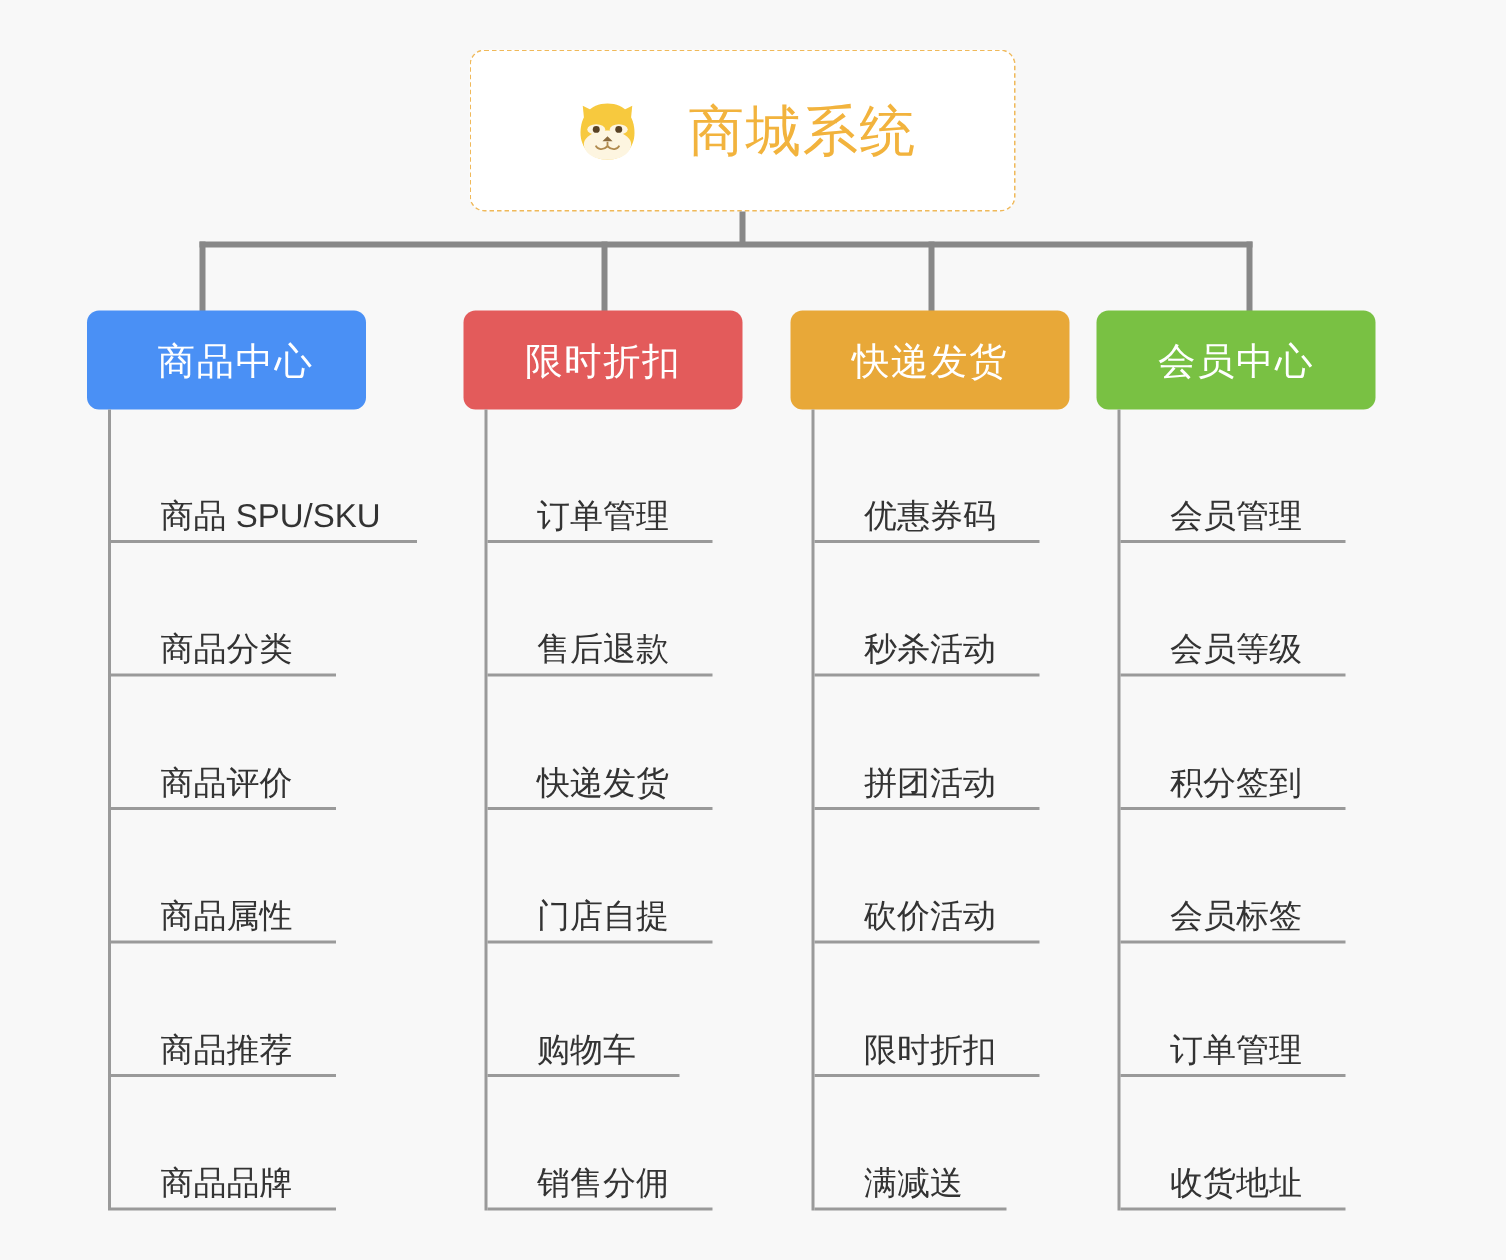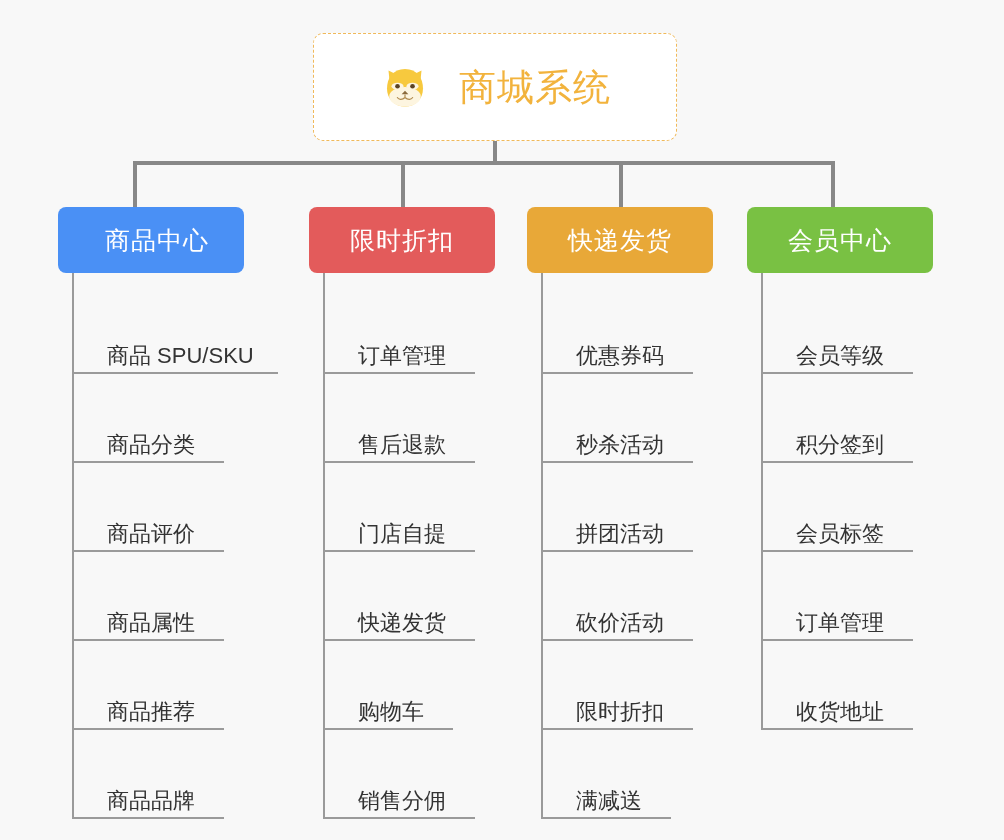--- a/index.html
+++ b/index.html
@@ -79,21 +79,21 @@
   .drop-3 { left: 831px; }
 
   
   .category {
     position: absolute;
     top: 207px;
   }
   .cat-0 { left: 58px;  width: 230px; }
   .cat-1 { left: 309px; width: 215px; }
   .cat-2 { left: 527px; width: 215px; }
-  .cat-3 { left: 747px; width: 215px; }
+  .cat-3 { left: 731px; width: 215px; }
 
   .cat-header {
     height: 66px;
     border-radius: 8px;
     display: flex;
     align-items: center;
     justify-content: center;
     color: #ffffff;
     font-size: 25px;
     letter-spacing: 1px;
@@ -101,21 +101,21 @@
   }
   .cat-0 .cat-header { width: 186px; }
   .cat-1 .cat-header { width: 186px; }
   .cat-2 .cat-header { width: 186px; }
   .cat-3 .cat-header { width: 186px; }
 
   
   .leaf-list {
     position: relative;
     margin-left: 14px;
-    padding-top: 12px;
+    padding-top: 0;
     border-left: 2px solid #9a9a9a;
   }
   .leaf-item {
     position: relative;
     height: 89px;
     box-sizing: border-box;
     display: flex;
     align-items: flex-end;
   }
   .leaf-label {
@@ -213,25 +213,25 @@
     <div class="leaf-list" style="border-left-color: rgb(154, 154, 154);">
       <div class="leaf-item">
         <span class="leaf-label">订单管理</span>
         <span class="leaf-rule" style="width: 150px; background: rgb(154, 154, 154);"></span>
       </div>
       <div class="leaf-item">
         <span class="leaf-label">售后退款</span>
         <span class="leaf-rule" style="width: 150px; background: rgb(154, 154, 154);"></span>
       </div>
       <div class="leaf-item">
+        <span class="leaf-label">快递发货</span>
+        <span class="leaf-rule" style="width: 150px; background: rgb(154, 154, 154);"></span>
+      </div>
+      <div class="leaf-item">
         <span class="leaf-label">门店自提</span>
-        <span class="leaf-rule" style="width: 150px; background: rgb(154, 154, 154);"></span>
-      </div>
-      <div class="leaf-item">
-        <span class="leaf-label">快递发货</span>
         <span class="leaf-rule" style="width: 150px; background: rgb(154, 154, 154);"></span>
       </div>
       <div class="leaf-item">
         <span class="leaf-label">购物车</span>
         <span class="leaf-rule" style="width: 128px; background: rgb(154, 154, 154);"></span>
       </div>
       <div class="leaf-item">
         <span class="leaf-label">销售分佣</span>
         <span class="leaf-rule" style="width: 150px; background: rgb(154, 154, 154);"></span>
       </div>
@@ -269,20 +269,24 @@
       </div>
     </div>
   </div>
 
   <div class="category cat-3">
     <div class="cat-header" style="background: rgb(121, 193, 67);">
       <span>会员中心</span>
     </div>
     <div class="leaf-list" style="border-left-color: rgb(154, 154, 154);">
       <div class="leaf-item">
+        <span class="leaf-label">会员管理</span>
+        <span class="leaf-rule" style="width: 150px; background: rgb(154, 154, 154);"></span>
+      </div>
+      <div class="leaf-item">
         <span class="leaf-label">会员等级</span>
         <span class="leaf-rule" style="width: 150px; background: rgb(154, 154, 154);"></span>
       </div>
       <div class="leaf-item">
         <span class="leaf-label">积分签到</span>
         <span class="leaf-rule" style="width: 150px; background: rgb(154, 154, 154);"></span>
       </div>
       <div class="leaf-item">
         <span class="leaf-label">会员标签</span>
         <span class="leaf-rule" style="width: 150px; background: rgb(154, 154, 154);"></span>

